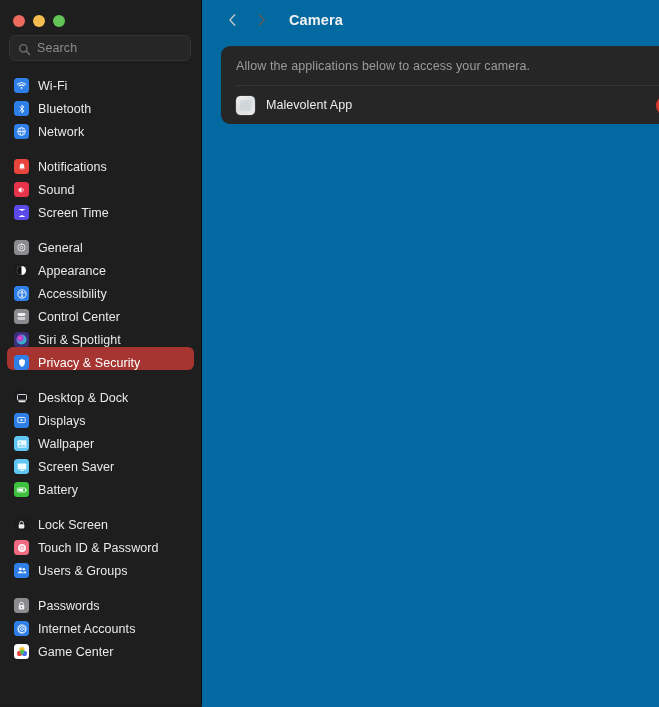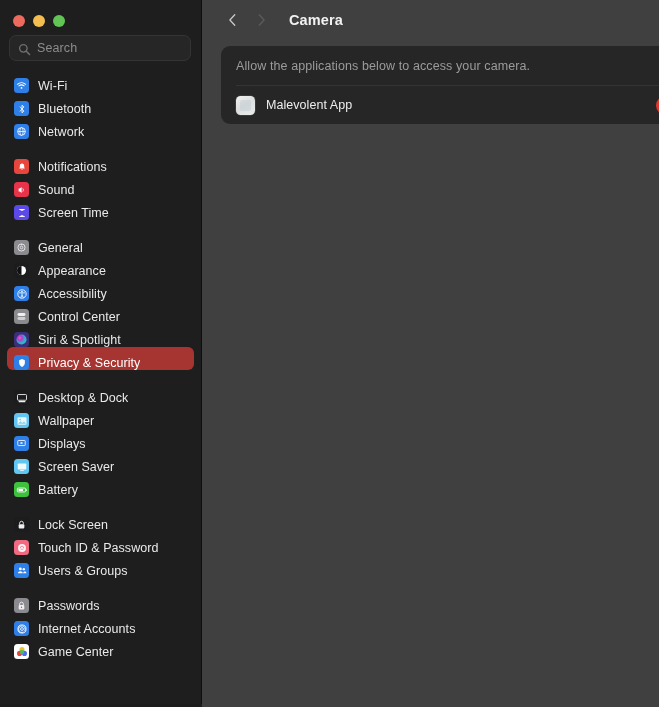--- a/index.html
+++ b/index.html
@@ -51,21 +51,21 @@
   .row.selected .label { color:#ffffff; }
   .ico {
     width:15px; height:15px; flex:0 0 15px;
     border-radius:3.5px;
     display:flex; align-items:center; justify-content:center;
     position:relative; overflow:hidden;
   }
   .ico svg { display:block; }
 
   
-  .content { flex:1; height:707px; background:#404040; position:relative; overflow:hidden; }
+  .content { flex:1; height:707px; background:#0369a1; position:relative; overflow:hidden; }
   .topbar { height:40px; display:flex; align-items:center; padding:0 0 0 17px; gap:3px; }
   .chev {
     width:26px; height:26px;
     display:flex; align-items:center; justify-content:center;
   }
   .chev svg { display:block; }
   .page-title {
     font-size:14.5px; font-weight:bold; color:#f2f2f2;
     margin-left:12px; letter-spacing:.1px;
   }
@@ -257,37 +257,37 @@
           <div class="row">
             <span class="ico" style="background: rgb(28, 28, 30);">
               <svg viewBox="0 0 16 16" width="12" height="12">
                 <rect x="2" y="3.4" width="12" height="7.6" rx="1.1" fill="none" stroke="#efefef" stroke-width="1.2"></rect>
                 <rect x="3.4" y="12.1" width="9.2" height="1.5" rx=".7" fill="#efefef"></rect>
               </svg>
             </span>
             <span class="label">Desktop &amp; Dock</span>
           </div>
           <div class="row">
+            <span class="ico" style="background: rgb(47, 127, 232);">
+              <svg viewBox="0 0 16 16" width="11" height="11">
+                <rect x="2.6" y="3.6" width="10.8" height="7.4" rx="1" fill="none" stroke="#ffffff" stroke-width="1.2"></rect>
+                <rect x="6.4" y="6.3" width="3.2" height="2.2" rx=".5" fill="#ffffff"></rect>
+              </svg>
+            </span>
+            <span class="label">Displays</span>
+          </div>
+          <div class="row">
             <span class="ico" style="background: rgb(98, 198, 242);">
               <svg viewBox="0 0 16 16" width="12" height="12">
                 <rect x="2" y="3" width="12" height="10" rx="1.4" fill="#ffffff" opacity=".85"></rect>
                 <circle cx="5.6" cy="6.1" r="1.1" fill="#62c6f2"></circle>
                 <path d="M2.6 11.6l3.4-3.2 2.4 2.2 2.2-2 2.8 3z" fill="#7fd4f7"></path>
               </svg>
             </span>
             <span class="label">Wallpaper</span>
-          </div>
-          <div class="row">
-            <span class="ico" style="background: rgb(47, 127, 232);">
-              <svg viewBox="0 0 16 16" width="11" height="11">
-                <rect x="2.6" y="3.6" width="10.8" height="7.4" rx="1" fill="none" stroke="#ffffff" stroke-width="1.2"></rect>
-                <rect x="6.4" y="6.3" width="3.2" height="2.2" rx=".5" fill="#ffffff"></rect>
-              </svg>
-            </span>
-            <span class="label">Displays</span>
           </div>
           <div class="row">
             <span class="ico" style="background: rgb(98, 198, 242);">
               <svg viewBox="0 0 16 16" width="12" height="12">
                 <rect x="2.3" y="3.2" width="11.4" height="8" rx="1" fill="#ffffff" opacity=".9"></rect>
                 <rect x="5.4" y="12" width="5.2" height="1.2" rx=".6" fill="#ffffff" opacity=".8"></rect>
               </svg>
             </span>
             <span class="label">Screen Saver</span>
           </div>

